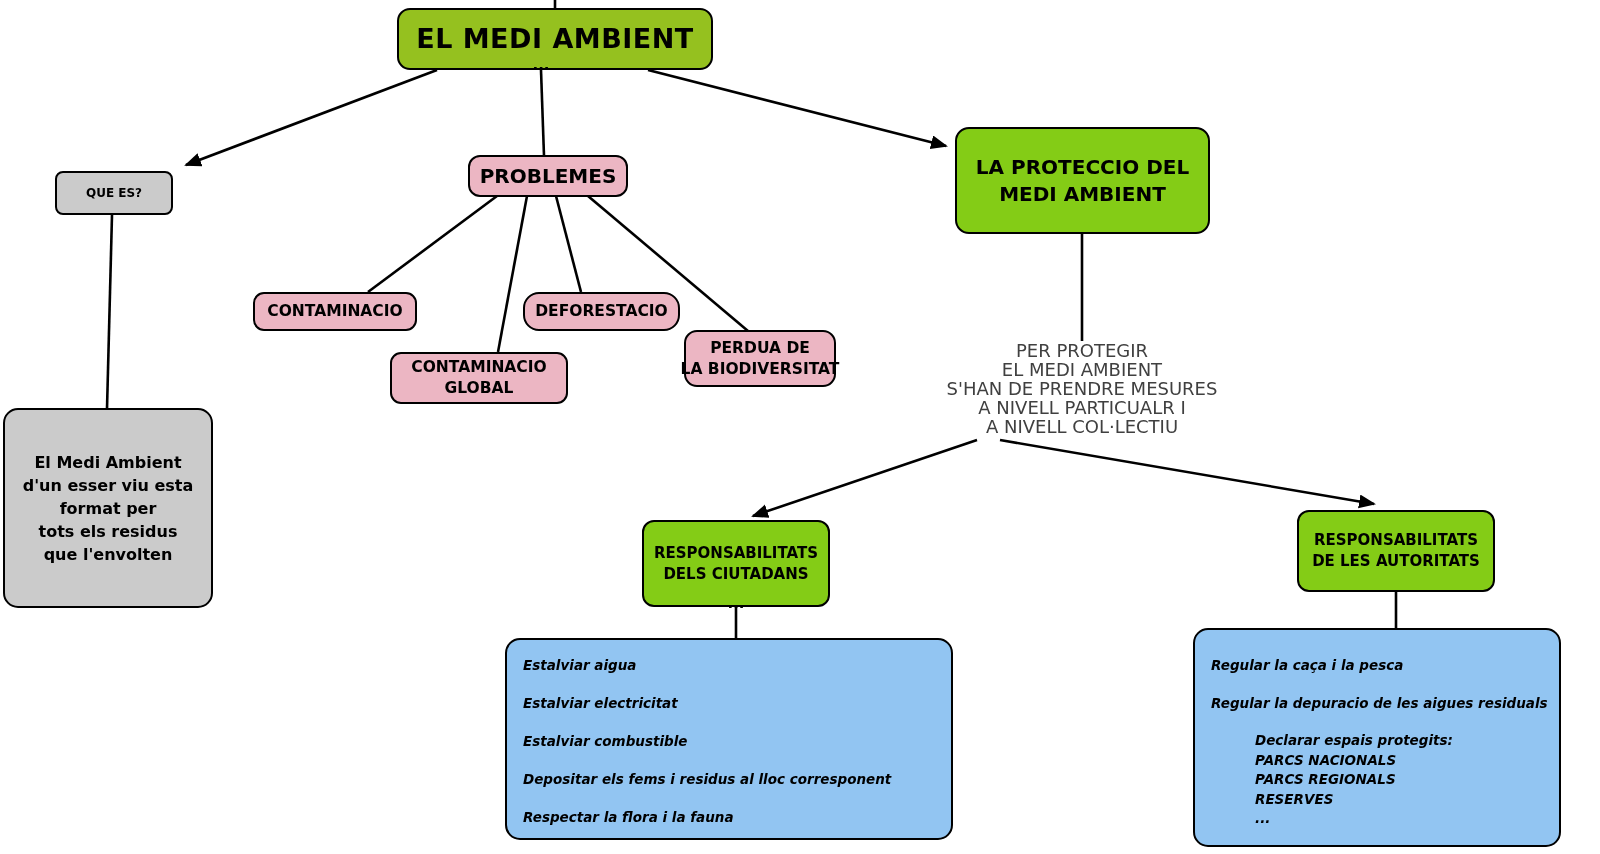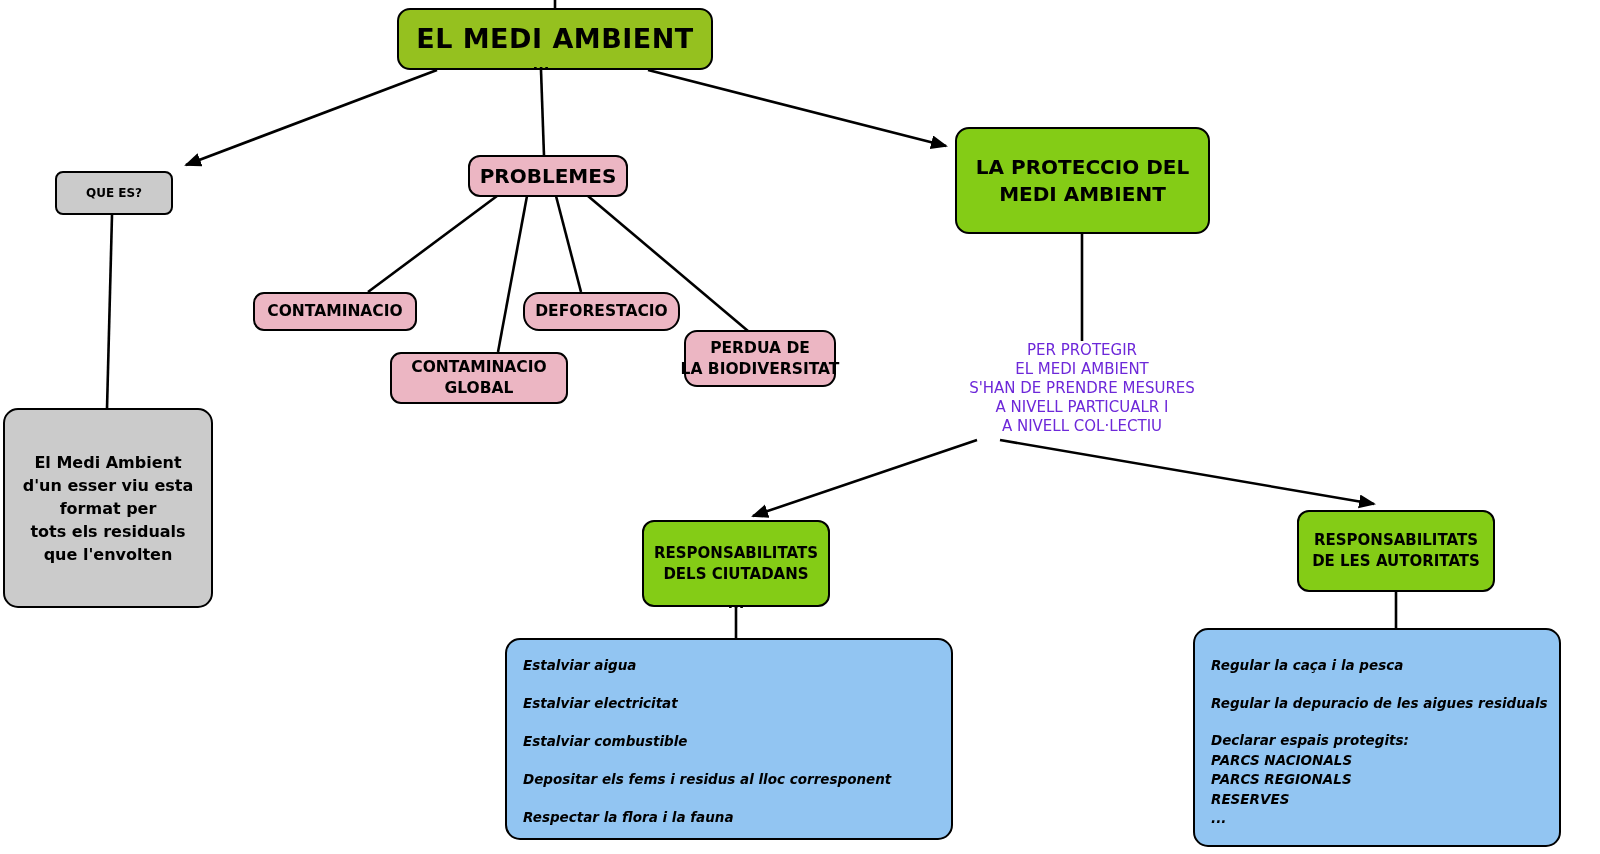--- a/index.html
+++ b/index.html
@@ -26,35 +26,35 @@
   #n-quees{left:55px;top:171px;width:118px;height:44px;font-size:12px;border-radius:8px;}
   #n-quees-detail{left:3px;top:408px;width:210px;height:200px;font-size:16px;line-height:23px;border-radius:15px;}
   #n-problemes{left:468px;top:155px;width:160px;height:42px;font-size:20px;border-radius:12px;}
   #n-contaminacio{left:253px;top:292px;width:164px;height:39px;font-size:15.5px;border-radius:11px;}
   #n-deforestacio{left:523px;top:292px;width:157px;height:39px;font-size:15.5px;border-radius:16px;}
   #n-encalentiment{left:390px;top:352px;width:178px;height:52px;font-size:15.5px;line-height:21px;border-radius:11px;}
   #n-perdua{left:684px;top:330px;width:152px;height:57px;font-size:15.5px;line-height:21px;border-radius:13px;}
   #n-proteccio{left:955px;top:127px;width:255px;height:107px;font-size:20px;line-height:27px;border-radius:14px;}
   #t-protegir{
     position:absolute;left:932px;top:341px;width:300px;z-index:2;
-    text-align:center;font-size:15px;font-weight:400;line-height:19px;color:#6d28d9;
+    text-align:center;font-size:18px;font-weight:400;line-height:19px;color:#404040;
   }
   #t-protegir .tline{white-space:nowrap;}
   #n-ciutadans{left:642px;top:520px;width:188px;height:87px;font-size:15px;line-height:21px;border-radius:12px;}
   #dots-ciutadans{position:absolute;left:716px;top:594px;width:40px;text-align:center;font-size:15px;font-weight:bold;z-index:3;}
   #n-autoritats{left:1297px;top:510px;width:198px;height:82px;font-size:15px;line-height:21px;border-radius:12px;}
 
   .listbox{
     position:absolute;z-index:2;border:2.6px solid #000;border-radius:15px;
     font-weight:bold;font-size:13.5px;text-align:left;font-style:italic;
   }
   .listbox .item{line-height:38px;white-space:nowrap;overflow:hidden;}
   #list-ciutadans{left:505px;top:638px;width:448px;height:202px;background:#92C5F2;padding:6px 4px 0 16px;}
   #list-autoritats{left:1193px;top:628px;width:368px;height:219px;background:#92C5F2;padding:16px 4px 0 16px;}
-  #list-autoritats .tight{line-height:19.5px;margin-top:9px;}
+  #list-autoritats .tight{line-height:19.5px;margin-top:9px;margin-left:44px;}
   #list-autoritats .tight div{white-space:nowrap;overflow:hidden;}
 </style>
 </head>
 <body>
 
 <div class="canvas">
 
   <svg class="connectors" width="1600" height="854" viewBox="0 0 1600 854">
     <defs>
       <marker id="arrow" markerWidth="20" markerHeight="16" refX="15" refY="7" orient="auto" markerUnits="userSpaceOnUse">
@@ -85,21 +85,21 @@
   <div id="dots-title">...</div>
 
   <div class="node gray" id="n-quees">
     <span class="ln">QUE ES?</span>
   </div>
 
   <div class="node gray" id="n-quees-detail">
     <div class="ln">El Medi Ambient</div>
     <div class="ln">d'un esser viu esta</div>
     <div class="ln">format per</div>
-    <div class="ln">tots els residuals</div>
+    <div class="ln">tots els residus</div>
     <div class="ln">que l'envolten</div>
   </div>
 
   <div class="node pink" id="n-problemes">
     <span class="ln">PROBLEMES</span>
   </div>
 
   <div class="node pink" id="n-contaminacio">
     <span class="ln">CONTAMINACIO</span>
   </div>

